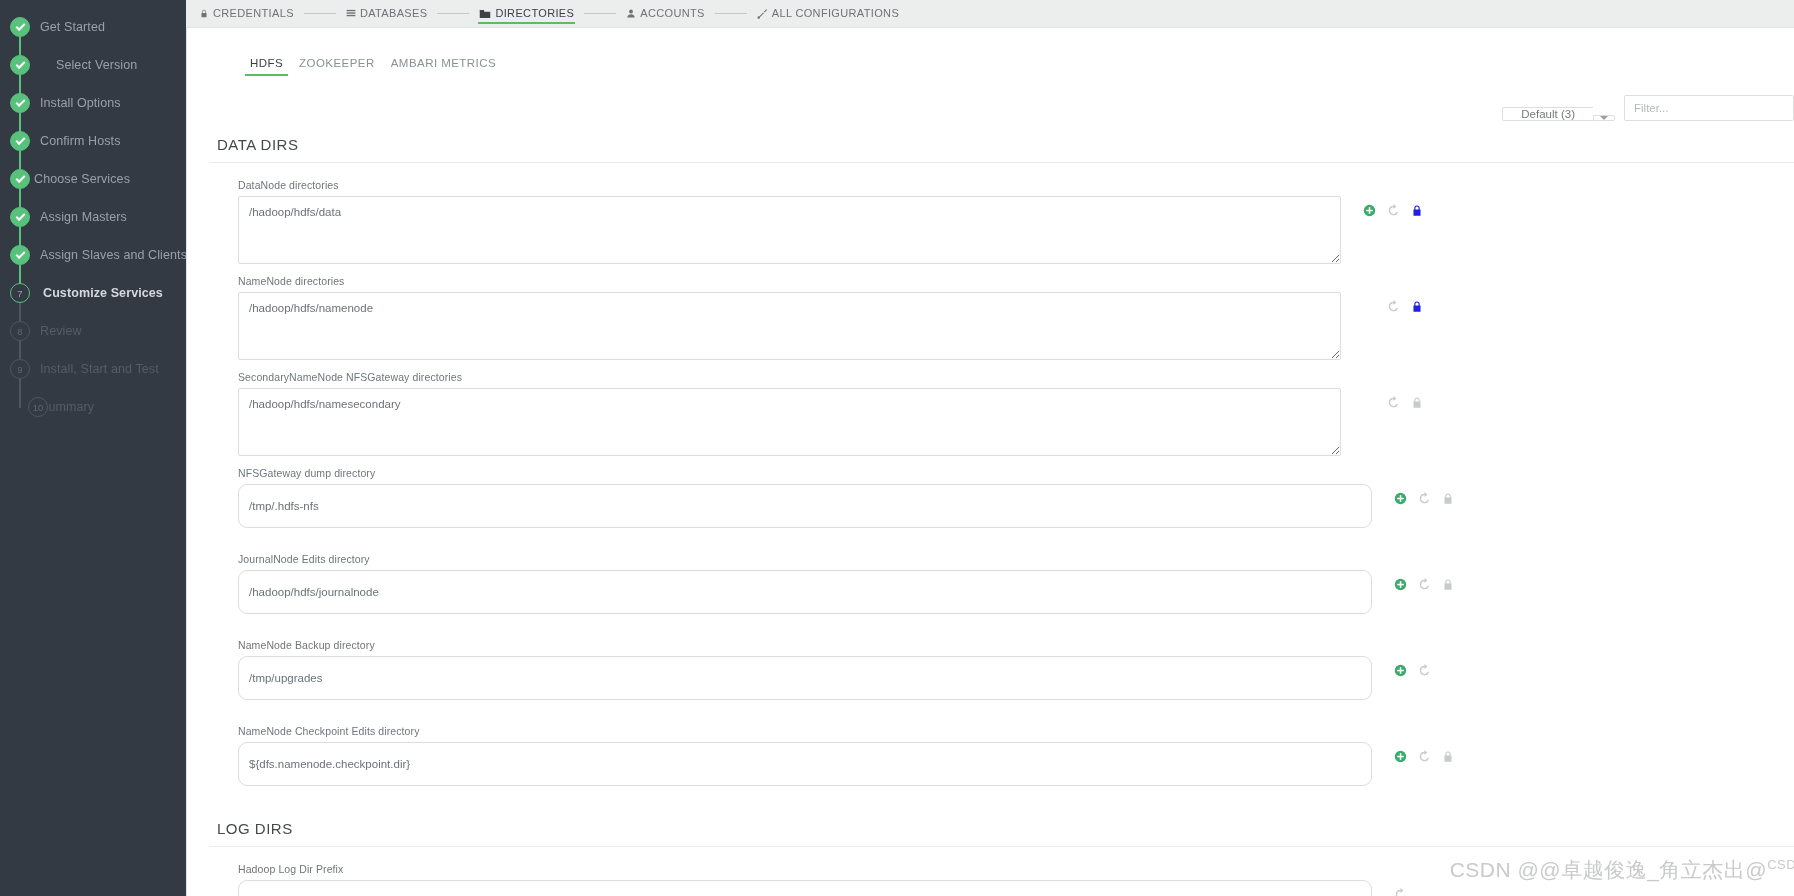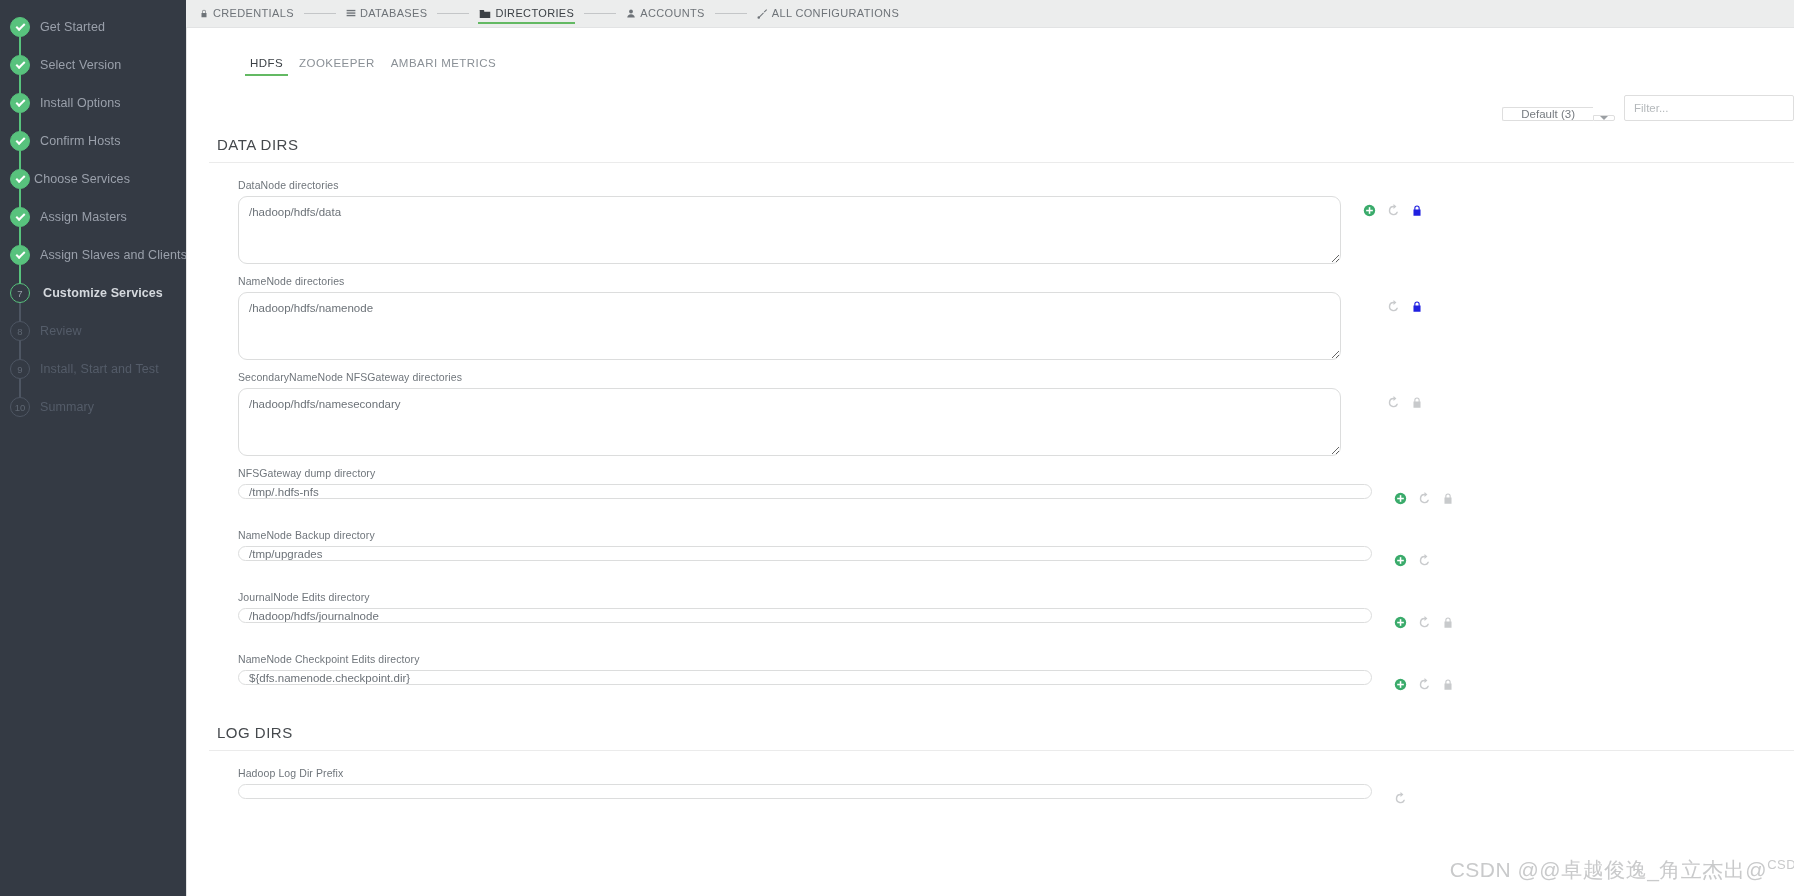--- a/index.html
+++ b/index.html
@@ -249,34 +249,34 @@
     color: #6f757b;
     margin-bottom: 5px;
     letter-spacing: .1px;
   }
   .field-row { display: flex; align-items: flex-start; }
 
   textarea.cfg-text {
     width: 1103px;
     height: 68px;
     border: 1px solid #dcdddd;
-    border-radius: 9px;
+    border-radius: 2px;
     font-family: "Liberation Sans", sans-serif;
     font-size: 11.5px;
     color: #6c7278;
     padding: 8px 10px;
     resize: both;
     outline: none;
     background: #fff;
     line-height: 1.35;
     overflow: hidden;
   }
   input.cfg-input {
     width: 1134px;
-    height: 15px;
+    height: 44px;
     border: 1px solid #dcdddd;
     border-radius: 9px;
     font-family: "Liberation Sans", sans-serif;
     font-size: 11.5px;
     color: #6c7278;
     padding: 0 10px;
     outline: none;
     background: #fff;
   }
 
@@ -312,21 +312,21 @@
 
   <div id="sidebar">
     <ul class="wiz-list" id="wiz-list">
         <li class="wiz-item" style="padding-left: 10px;">
           <span class="wiz-badge done" style="left: 10px;">
             <i class="chk"></i>
           </span>
           <span class="wiz-connector" style="left: 19.2px;"></span>
           <span class="wiz-label">Get Started</span>
         </li>
-        <li class="wiz-item" style="padding-left: 10px;">
+        <li class="wiz-item" style="padding-left: 26px;">
           <span class="wiz-badge done" style="left: 10px;">
             <i class="chk"></i>
           </span>
           <span class="wiz-connector" style="left: 19.2px;"></span>
           <span class="wiz-label">Select Version</span>
         </li>
         <li class="wiz-item" style="padding-left: 10px;">
           <span class="wiz-badge done" style="left: 10px;">
             <i class="chk"></i>
           </span>
@@ -370,21 +370,21 @@
           <span class="wiz-badge todo" style="left: 10px;">8</span>
           <span class="wiz-connector dim" style="left: 19.2px;"></span>
           <span class="wiz-label todo">Review</span>
         </li>
         <li class="wiz-item" style="padding-left: 10px;">
           <span class="wiz-badge todo" style="left: 10px;">9</span>
           <span class="wiz-connector dim" style="left: 19.2px;"></span>
           <span class="wiz-label todo">Install, Start and Test</span>
         </li>
         <li class="wiz-item" style="padding-left: 10px;">
-          <span class="wiz-badge todo" style="left: 10px;">10</span>
+          <span class="wiz-badge todo" style="left: 28px;">10</span>
           <span class="wiz-label todo">Summary</span>
         </li>
       </ul>
   </div>
 
   <div id="content">
 
     <div id="topnav">
         <div class="topnav-item">
           <span class="topnav-ico"><svg width="10" height="11" viewBox="0 0 16 16" fill="#6e7378" xmlns="http://www.w3.org/2000/svg">
@@ -511,50 +511,50 @@
                     <span class="ico"><svg width="13" height="13" viewBox="0 0 16 16" fill="#c9cbcd" xmlns="http://www.w3.org/2000/svg">
                         <path d="M8 2.2a5.8 5.8 0 1 0 5.6 7.3h-1.7A4.1 4.1 0 1 1 8 3.9v2.4l3.6-3.1L8 0v2.2z"></path>
                       </svg></span>
                     <span class="ico"><svg width="12" height="13" viewBox="0 0 16 16" fill="#c8cacc" xmlns="http://www.w3.org/2000/svg">
                         <path d="M4.4 6.6V4.8a3.6 3.6 0 0 1 7.2 0v1.8h1.1V15H3.3V6.6h1.1zm1.5 0h4.2V4.8a2.1 2.1 0 1 0-4.2 0v1.8z"></path>
                       </svg></span>
                   </div>
                 </div>
               </div>
               <div class="field" style="margin-bottom: 25px;">
-                <div class="field-label">NameNode Backup directory</div>
-                <div class="field-row">
-                  <input type="text" class="cfg-input" value="/tmp/upgrades" style="">
+                <div class="field-label">JournalNode Edits directory</div>
+                <div class="field-row">
+                  <input type="text" class="cfg-input" value="/hadoop/hdfs/journalnode" style="">
                   <div class="icon-col">
                     <span class="ico"><svg width="13" height="13" viewBox="0 0 16 16" fill="none" xmlns="http://www.w3.org/2000/svg">
                         <circle cx="8" cy="8" r="7" fill="#3aab6b"></circle>
                         <rect x="7.1" y="3.9" width="1.9" height="8.2" fill="#fff"></rect>
                         <rect x="3.9" y="7.1" width="8.2" height="1.9" fill="#fff"></rect>
                       </svg></span>
                     <span class="ico"><svg width="13" height="13" viewBox="0 0 16 16" fill="#c9cbcd" xmlns="http://www.w3.org/2000/svg">
                         <path d="M8 2.2a5.8 5.8 0 1 0 5.6 7.3h-1.7A4.1 4.1 0 1 1 8 3.9v2.4l3.6-3.1L8 0v2.2z"></path>
                       </svg></span>
+                    <span class="ico"><svg width="12" height="13" viewBox="0 0 16 16" fill="#c8cacc" xmlns="http://www.w3.org/2000/svg">
+                        <path d="M4.4 6.6V4.8a3.6 3.6 0 0 1 7.2 0v1.8h1.1V15H3.3V6.6h1.1zm1.5 0h4.2V4.8a2.1 2.1 0 1 0-4.2 0v1.8z"></path>
+                      </svg></span>
                   </div>
                 </div>
               </div>
               <div class="field" style="margin-bottom: 25px;">
-                <div class="field-label">JournalNode Edits directory</div>
-                <div class="field-row">
-                  <input type="text" class="cfg-input" value="/hadoop/hdfs/journalnode" style="">
+                <div class="field-label">NameNode Backup directory</div>
+                <div class="field-row">
+                  <input type="text" class="cfg-input" value="/tmp/upgrades" style="">
                   <div class="icon-col">
                     <span class="ico"><svg width="13" height="13" viewBox="0 0 16 16" fill="none" xmlns="http://www.w3.org/2000/svg">
                         <circle cx="8" cy="8" r="7" fill="#3aab6b"></circle>
                         <rect x="7.1" y="3.9" width="1.9" height="8.2" fill="#fff"></rect>
                         <rect x="3.9" y="7.1" width="8.2" height="1.9" fill="#fff"></rect>
                       </svg></span>
                     <span class="ico"><svg width="13" height="13" viewBox="0 0 16 16" fill="#c9cbcd" xmlns="http://www.w3.org/2000/svg">
                         <path d="M8 2.2a5.8 5.8 0 1 0 5.6 7.3h-1.7A4.1 4.1 0 1 1 8 3.9v2.4l3.6-3.1L8 0v2.2z"></path>
-                      </svg></span>
-                    <span class="ico"><svg width="12" height="13" viewBox="0 0 16 16" fill="#c8cacc" xmlns="http://www.w3.org/2000/svg">
-                        <path d="M4.4 6.6V4.8a3.6 3.6 0 0 1 7.2 0v1.8h1.1V15H3.3V6.6h1.1zm1.5 0h4.2V4.8a2.1 2.1 0 1 0-4.2 0v1.8z"></path>
                       </svg></span>
                   </div>
                 </div>
               </div>
               <div class="field" style="margin-bottom: 25px;">
                 <div class="field-label">NameNode Checkpoint Edits directory</div>
                 <div class="field-row">
                   <input type="text" class="cfg-input" value="${dfs.namenode.checkpoint.dir}" style="">
                   <div class="icon-col">
                     <span class="ico"><svg width="13" height="13" viewBox="0 0 16 16" fill="none" xmlns="http://www.w3.org/2000/svg">

